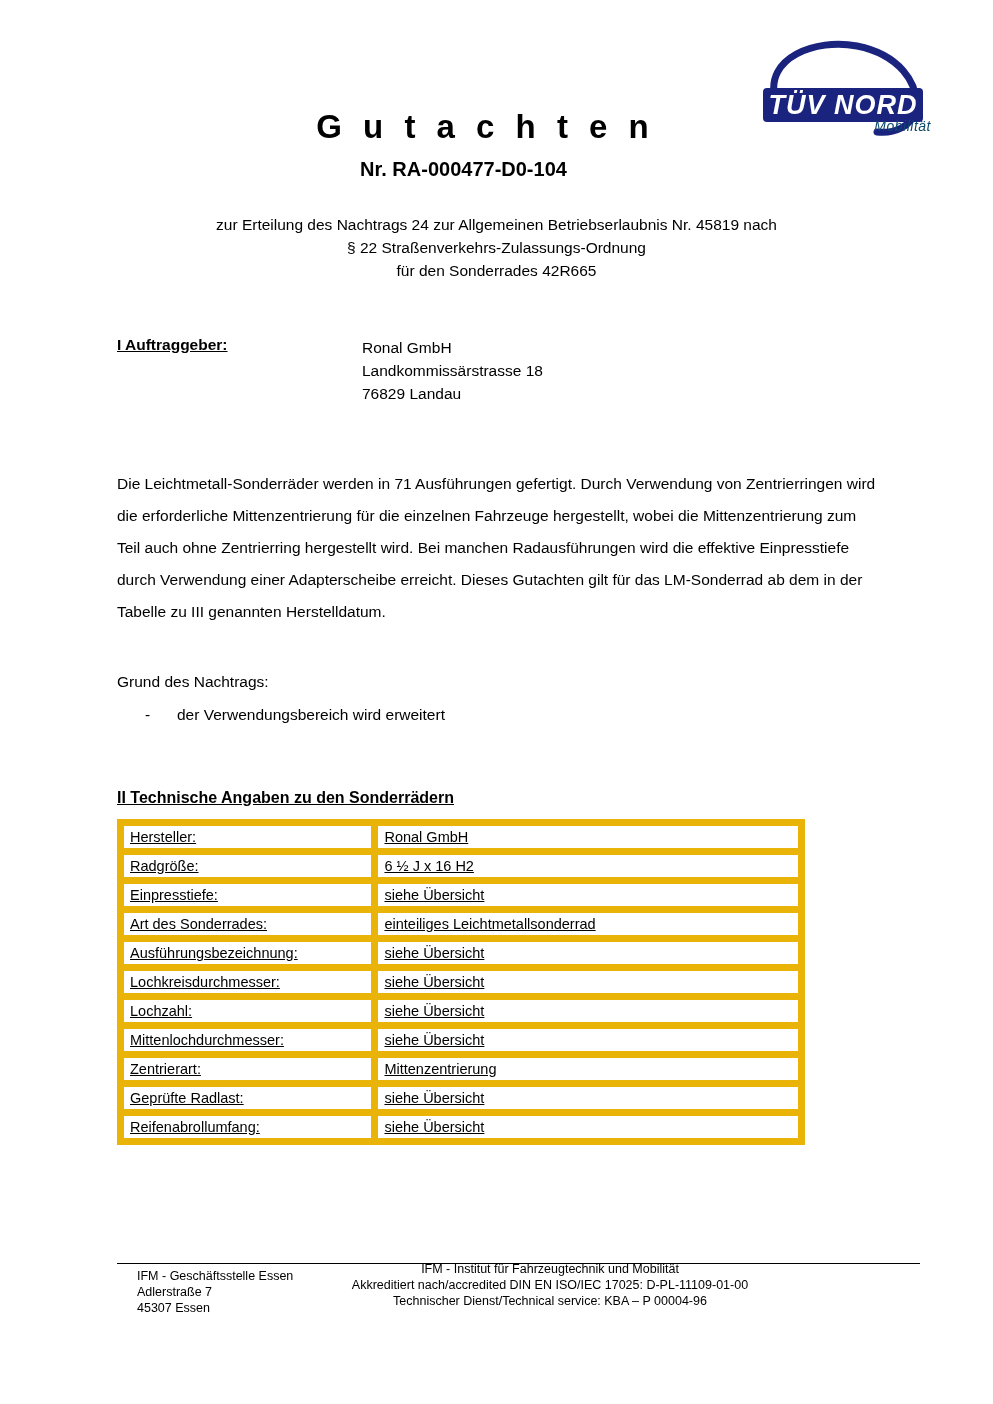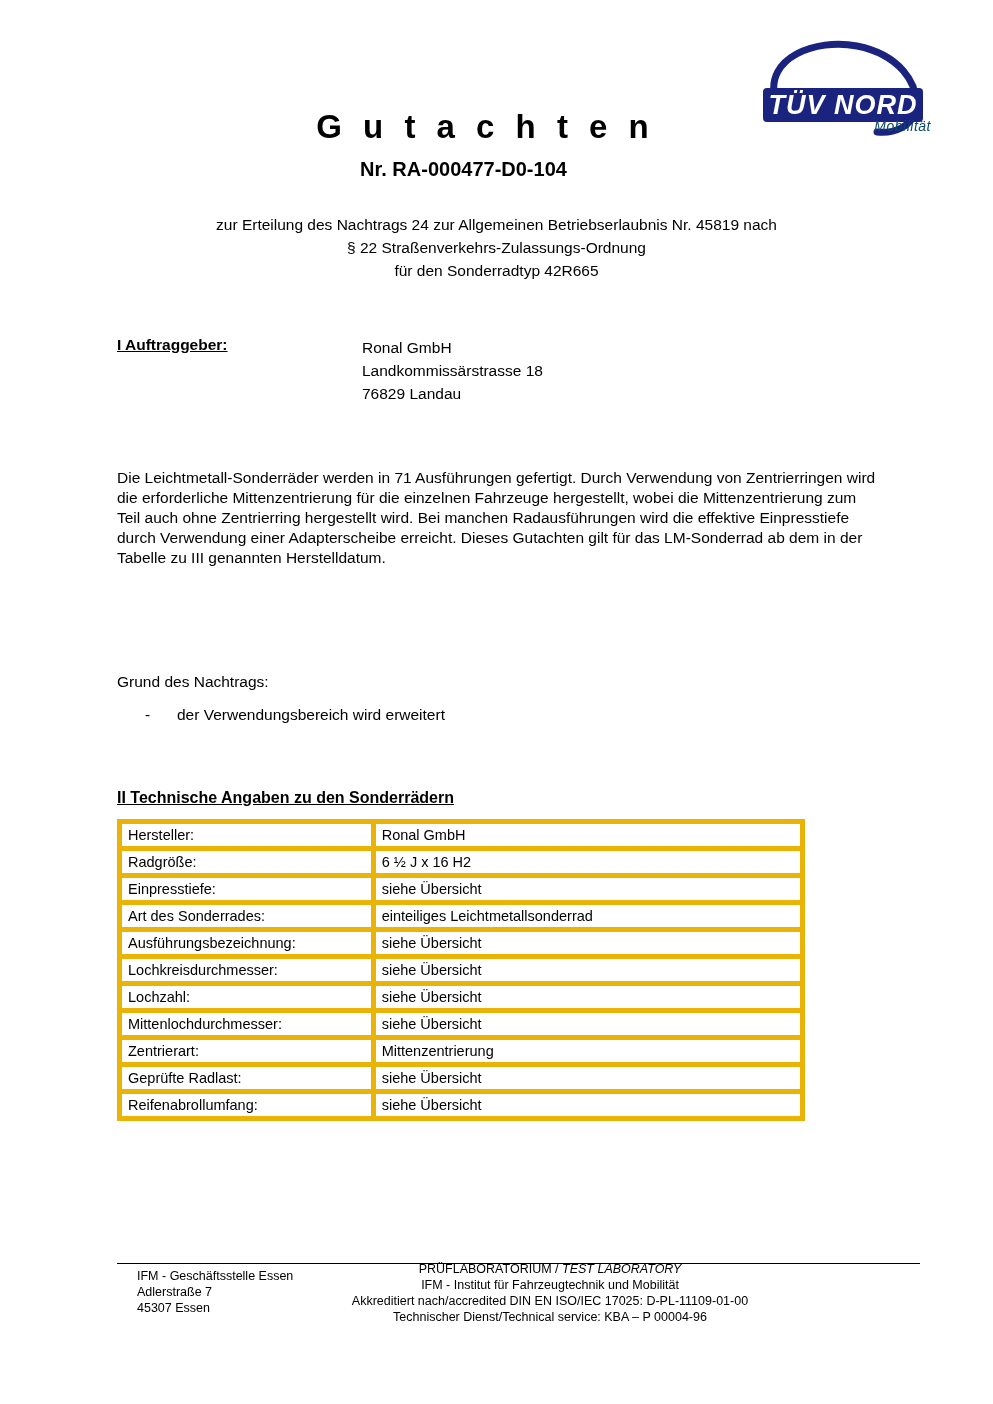--- a/index.html
+++ b/index.html
@@ -104,21 +104,21 @@
     line-height: 23px;
   }
 
   
   .body-par {
     position: absolute;
     top: 468px;
     left: 117px;
     width: 764px;
     font-size: 15.5px;
-    line-height: 20px;
+    line-height: 32px;
     text-align: left;
   }
 
   .grund {
     position: absolute;
     top: 673px;
     left: 117px;
     font-size: 15.5px;
   }
   .grund-item {
@@ -145,25 +145,26 @@
 
   table.specs {
     position: absolute;
     top: 819px;
     left: 117px;
     width: 688px;
     border-collapse: collapse;
     font-size: 14.5px;
   }
   table.specs td {
-    border: 5px solid #eab308;
+    border: 7px solid #eab308;
     padding: 2px 6px;
     height: 18px;
     line-height: 18px;
     vertical-align: middle;
+    text-decoration: underline;
   }
   table.specs td.k {
     width: 243px;
   }
   table.specs td.v {
     width: 437px;
   }
   table.specs td.v.bold {
     font-weight: bold;
   }
@@ -212,21 +213,21 @@
     <div class="logo-sub">Mobilität</div>
   </div>
 
   <div class="title">G u t a c h t e n</div>
   <div class="subtitle">Nr. RA-000477-D0-104</div>
 
   <div class="intro">
     <div>zur Erteilung des Nachtrags  24 zur Allgemeinen Betriebserlaubnis Nr. 45819 nach</div>
     <div>§ 22 Straßenverkehrs-Zulassungs-Ordnung</div>
   </div>
-  <div class="intro-line3">für den Sonderradtyp 42R665</div>
+  <div class="intro-line3">für den Sonderrades 42R665</div>
 
   <div class="sec1-label">I Auftraggeber:</div>
   <div class="sec1-addr">
     <div>Ronal GmbH</div>
     <div>Landkommissärstrasse 18</div>
     <div>76829 Landau</div>
   </div>
 
   <div class="body-par">Die Leichtmetall-Sonderräder werden in 71 Ausführungen gefertigt. Durch Verwendung von Zentrierringen wird die erforderliche Mittenzentrierung für die einzelnen Fahrzeuge hergestellt, wobei die Mittenzentrierung zum Teil auch ohne Zentrierring hergestellt wird. Bei manchen Radausführungen wird die effektive Einpresstiefe durch Verwendung einer Adapterscheibe erreicht. Dieses Gutachten gilt für das LM-Sonderrad ab dem in der Tabelle zu III genannten Herstelldatum.</div>
 
@@ -286,19 +287,18 @@
     </tbody>
   </table>
 
   <div class="footer-rule"></div>
   <div class="footer-left">
     <div>IFM - Geschäftsstelle Essen</div>
     <div>Adlerstraße 7</div>
     <div>45307 Essen</div>
   </div>
   <div class="footer-center">
-    <div><span>PRÜFLABORATORIUM / </span><span class="it">TEST LABORATORY</span></div>
     <div>IFM - Institut für Fahrzeugtechnik und Mobilität</div>
     <div>Akkreditiert nach/accredited DIN EN ISO/IEC 17025: D-PL-11109-01-00</div>
     <div>Technischer Dienst/Technical service: KBA – P 00004-96</div>
   </div>
 
 </div>
 
 </body></html>

